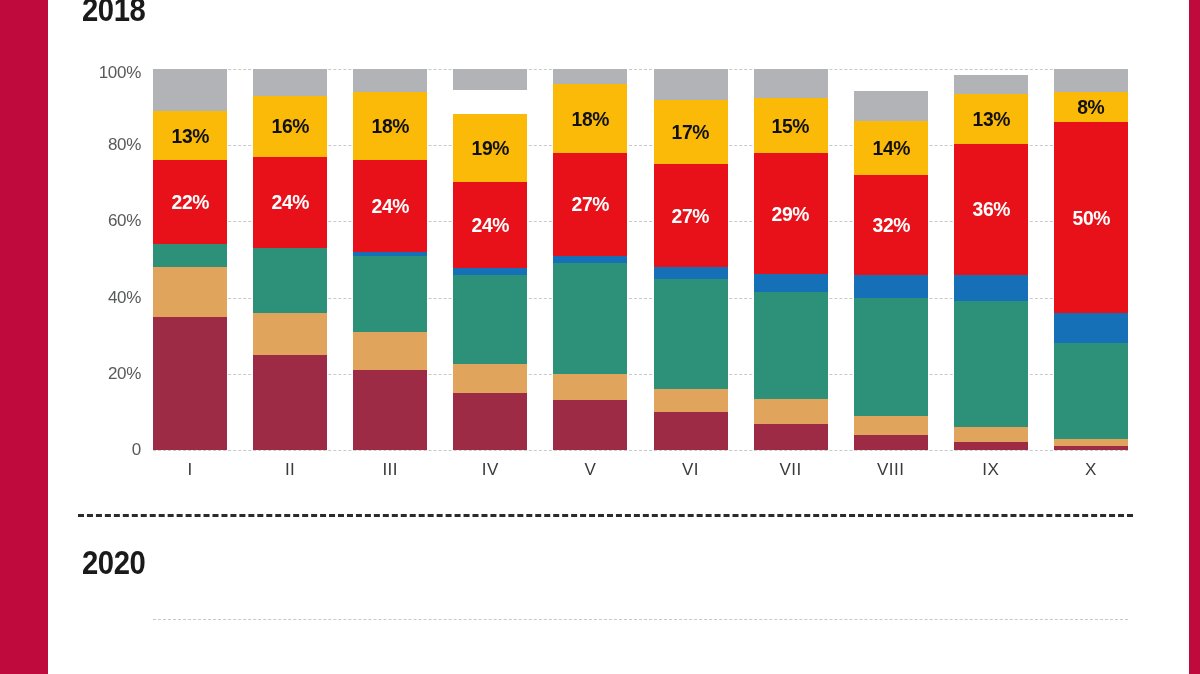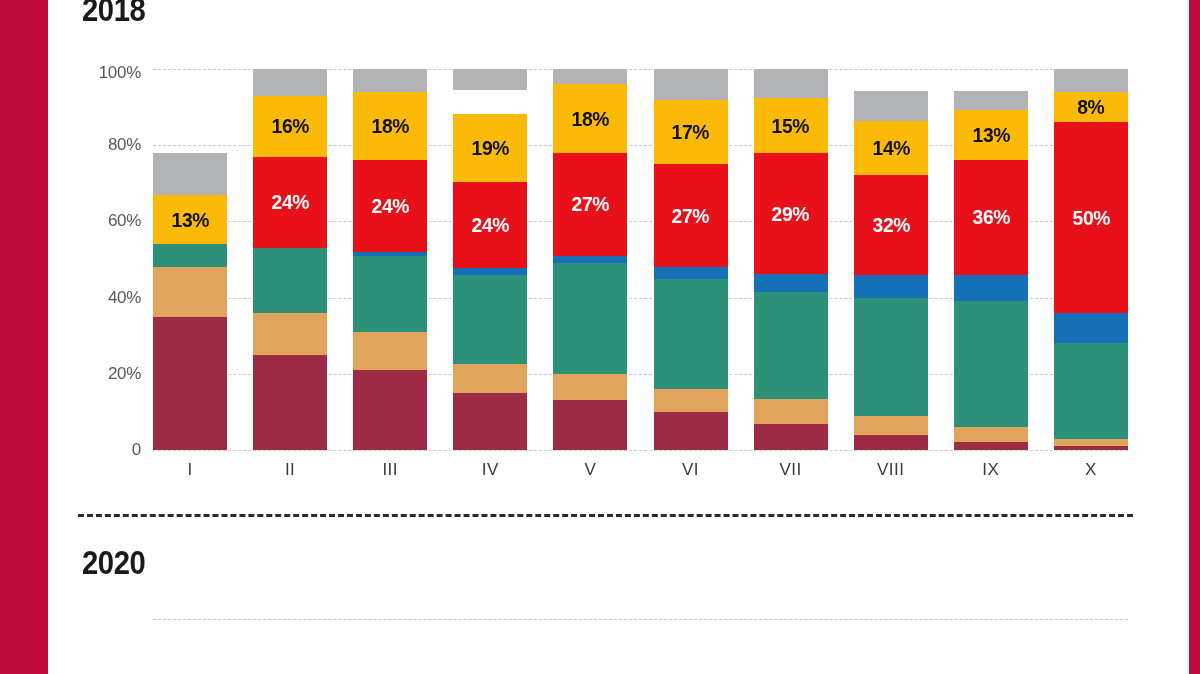--- a/index.html
+++ b/index.html
@@ -183,20 +183,23 @@
             <div class="ytick-inner" style="top: 228.6px; left: -90px;">40%</div>
             <div class="ytick-inner" style="top: 304.8px; left: -90px;">20%</div>
             <div class="ytick-inner" style="top: 381px; left: -90px;">0</div>
           </div>
         <div class="bars" id="bars-2018">
             <div class="bar">
               <div class="seg" style="background: rgb(177, 179, 182); height: 41.91px;"></div>
               <div class="seg" style="background: rgb(251, 186, 7); height: 49.53px;">
                 <span class="seg-label lbl-dark">13%</span>
               </div>
+              <div class="seg" style="background: rgb(232, 17, 26); height: 83.82px;">
+                <span class="seg-label lbl-light">22%</span>
+              </div>
               <div class="seg" style="background: rgb(44, 145, 120); height: 22.86px;"></div>
               <div class="seg" style="background: rgb(224, 164, 92); height: 49.53px;"></div>
               <div class="seg" style="background: rgb(158, 43, 69); height: 133.35px;"></div>
             </div>
             <div class="bar">
               <div class="seg" style="background: rgb(177, 179, 182); height: 26.67px;"></div>
               <div class="seg" style="background: rgb(251, 186, 7); height: 60.96px;">
                 <span class="seg-label lbl-dark">16%</span>
               </div>
               <div class="seg" style="background: rgb(232, 17, 26); height: 91.44px;">
@@ -282,21 +285,21 @@
               <div class="seg" style="background: rgb(21, 112, 184); height: 22.86px;"></div>
               <div class="seg" style="background: rgb(44, 145, 120); height: 118.11px;"></div>
               <div class="seg" style="background: rgb(224, 164, 92); height: 19.05px;"></div>
               <div class="seg" style="background: rgb(158, 43, 69); height: 15.24px;"></div>
             </div>
             <div class="bar">
               <div class="seg" style="background: rgb(177, 179, 182); height: 19.05px;"></div>
               <div class="seg" style="background: rgb(251, 186, 7); height: 49.53px;">
                 <span class="seg-label lbl-dark">13%</span>
               </div>
-              <div class="seg" style="background: rgb(232, 17, 26); height: 115px; justify-content: center;">
+              <div class="seg" style="background: rgb(232, 17, 26); height: 131px; justify-content: center;">
                 <span class="seg-label lbl-light">36%</span>
               </div>
               <div class="seg" style="background: rgb(21, 112, 184); height: 26.67px;"></div>
               <div class="seg" style="background: rgb(44, 145, 120); height: 125.73px;"></div>
               <div class="seg" style="background: rgb(224, 164, 92); height: 15.24px;"></div>
               <div class="seg" style="background: rgb(158, 43, 69); height: 7.62px;"></div>
             </div>
             <div class="bar">
               <div class="seg" style="background: rgb(177, 179, 182); height: 22.86px;"></div>
               <div class="seg" style="background: rgb(251, 186, 7); height: 30.48px;">

